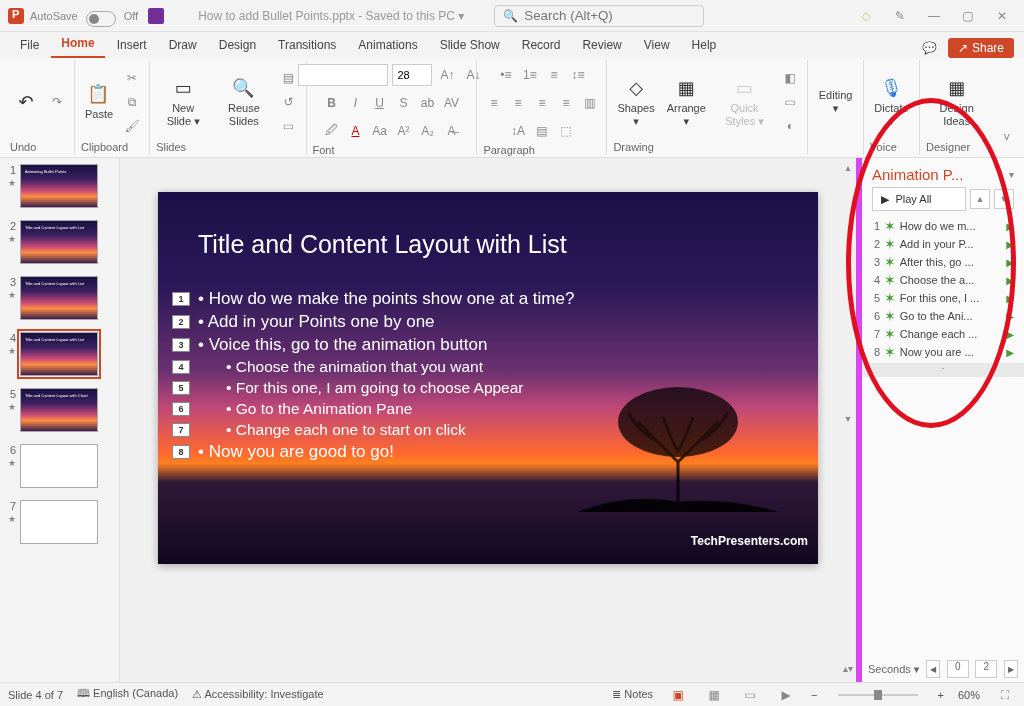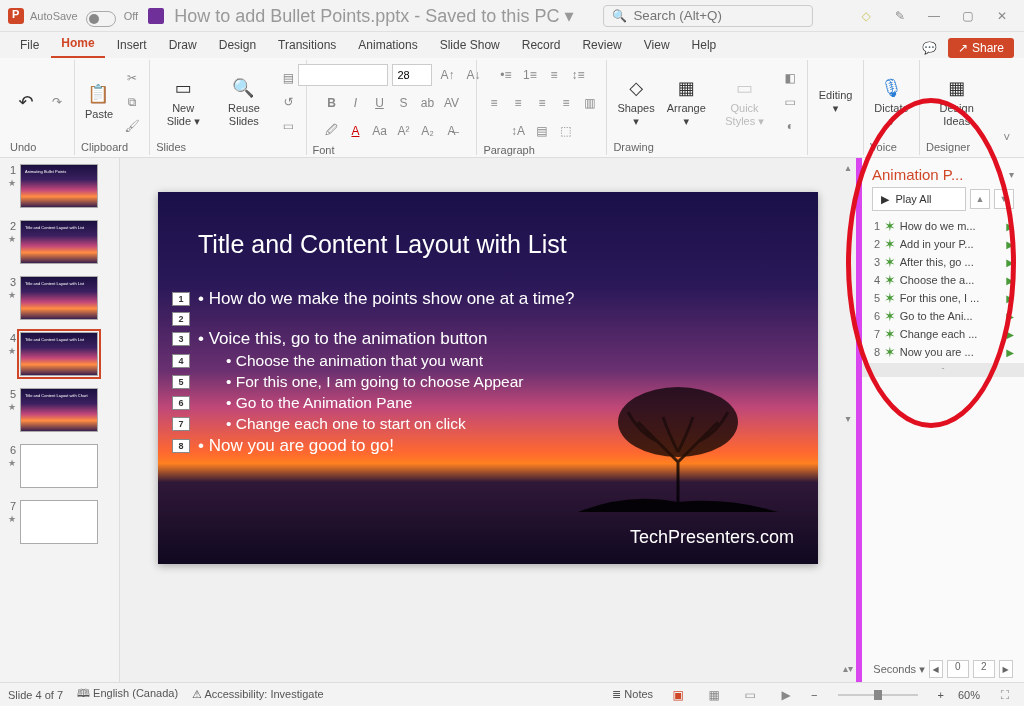--- a/index.html
+++ b/index.html
@@ -5,21 +5,21 @@
 *{box-sizing:border-box;margin:0;padding:0;font-family:"Segoe UI",Arial,sans-serif}
 body{width:1024px;height:706px;overflow:hidden;background:#f3f3f3;font-size:12px;color:#333;position:relative}
 
 .titlebar{height:32px;display:flex;align-items:center;padding:0 8px;background:#f3f3f3;gap:6px;border-bottom:1px solid #e0e0e0}
 .titlebar .app-icon{width:16px;height:16px;background:#d04727;border-radius:3px;position:relative}
 .titlebar .app-icon::after{content:"P";position:absolute;color:white;font-size:11px;font-weight:bold;left:4px;top:0}
 .titlebar .autosave{color:#888;font-size:11px}
 .titlebar .autosave-toggle{width:30px;height:16px;border:1px solid #aaa;border-radius:8px;display:inline-block;position:relative;top:3px;margin-left:2px}
 .titlebar .autosave-toggle::after{content:"";position:absolute;width:10px;height:10px;background:#888;border-radius:50%;top:2px;left:2px}
 .titlebar .save-ico{width:16px;height:16px;background:#6f3199;border-radius:2px;margin:0 4px}
-.titlebar .doc-title{color:#999;font-size:18px;margin-left:0}
+.titlebar .doc-title{color:#999;font-size:12px;margin-left:24px}
 .titlebar .searchbox{margin-left:24px;width:210px;height:22px;border:1px solid #ccc;border-radius:4px;display:flex;align-items:center;padding:0 8px;color:#888;gap:6px}
 .titlebar .spacer{flex:1}
 .titlebar .winbtn{width:28px;height:28px;display:flex;align-items:center;justify-content:center;color:#888}
 .titlebar .diamond{color:#d0c870}
 .titlebar .pencil{color:#888}
 
 .menutabs{height:26px;display:flex;align-items:flex-end;padding:0 10px;gap:2px;background:#f3f3f3}
 .menutabs .tab{padding:4px 10px 6px;font-size:12px;color:#444;cursor:pointer}
 .menutabs .tab.active{border-bottom:2px solid #d04727;color:#d04727;font-weight:700}
 .menutabs .spacer{flex:1}
@@ -50,39 +50,39 @@
 
 .canvas-area{flex:1;background:#f0f0f0;display:flex;align-items:flex-start;justify-content:center;padding:34px 16px;position:relative;overflow:hidden}
 .slide{width:660px;height:372px;background:linear-gradient(180deg,#1a1048 0%,#2a1858 25%,#6a3070 48%,#c04878 58%,#ff6830 70%,#ff8020 73%,#301838 78%,#100820 100%);position:relative;box-shadow:0 2px 8px rgba(0,0,0,.3);color:#fff}
 .slide-title{position:absolute;top:38px;left:40px;font-size:25px;font-weight:500}
 .bullets{position:absolute;top:94px;left:14px;right:30px}
 .brow{display:flex;align-items:center;margin:3px 0;gap:8px}
 .bnum{width:18px;height:14px;background:#fff;color:#333;font-size:9px;font-weight:bold;display:flex;align-items:center;justify-content:center;border:1px solid #888}
 .btxt{font-size:17px}
 .brow.indent .btxt{margin-left:28px;font-size:15.5px}
 .brow.indent .bnum{margin-left:0}
-.slide-footer{position:absolute;bottom:16px;right:24px;font-size:18px;font-weight:400}
+.slide-footer{position:absolute;bottom:16px;right:10px;font-size:12px;font-weight:700}
 .tree{position:absolute;right:40px;top:180px;width:200px;height:140px;opacity:.85}
 
 .canvas-scroll{position:absolute;right:0;top:0;bottom:0;width:16px;display:flex;flex-direction:column;align-items:center;justify-content:space-between;padding:4px 0}
 .canvas-scroll span{color:#888;font-size:10px}
 
 .animpane{width:168px;background:#fafafa;border-left:6px solid #d946ef;position:relative;overflow:visible}
 .animpane-title{color:#d04727;font-size:15px;padding:8px 10px 4px;display:flex;align-items:center;justify-content:space-between}
 .animpane-title .dd{color:#888;font-size:10px}
 .playbar{display:flex;align-items:center;gap:4px;padding:0 10px 6px}
 .playbtn{flex:1;height:24px;border:1px solid #ccc;background:#fff;display:flex;align-items:center;padding:0 8px;gap:6px;font-size:11px;cursor:pointer}
 .navbtn{width:20px;height:20px;border:1px solid #ccc;background:#fff;display:flex;align-items:center;justify-content:center;font-size:9px;color:#888;cursor:pointer}
 .anim-item{display:flex;align-items:center;gap:4px;padding:2px 10px;font-size:11px;cursor:pointer}
 .anim-item .n{width:8px;text-align:right;color:#666}
 .anim-item .aicon{color:#4a9a3a;font-size:14px;line-height:1}
 .anim-item .atxt{flex:1;white-space:nowrap;overflow:hidden;text-overflow:ellipsis;color:#444}
 .anim-item .aplay{color:#4a9a3a;font-size:10px}
 .anim-divider{height:14px;background:#e8e8e8;margin:2px 0;display:flex;align-items:center;justify-content:center;font-size:8px;color:#888}
-.anim-foot{position:absolute;bottom:4px;left:0;right:0;display:flex;align-items:center;justify-content:center;padding:0 6px;gap:4px;font-size:11px;color:#666}
+.anim-foot{position:absolute;bottom:4px;left:0;right:0;display:flex;align-items:center;justify-content:space-between;padding:0 6px;gap:4px;font-size:11px;color:#666}
 .anim-foot .pagebox{width:22px;height:18px;border:1px solid #ccc;background:#fff;font-size:10px;text-align:center}
 .anim-foot .nv{width:14px;height:18px;border:1px solid #ccc;background:#fff;display:flex;align-items:center;justify-content:center;font-size:8px;cursor:pointer}
 
 .statusbar{position:absolute;bottom:0;left:0;right:0;height:24px;background:#f3f3f3;border-top:1px solid #ddd;display:flex;align-items:center;padding:0 8px;font-size:11px;color:#555;gap:14px}
 .statusbar .spacer{flex:1}
 .statusbar .viewbtn{width:22px;height:18px;display:flex;align-items:center;justify-content:center;color:#888;cursor:pointer;font-size:12px}
 .statusbar .viewbtn.active{color:#d04727}
 .zoomslider{width:80px;height:2px;background:#ccc;position:relative;margin:0 6px}
 .zoomslider::after{content:"";position:absolute;left:45%;top:-4px;width:8px;height:10px;background:#888}
 
@@ -334,20 +334,21 @@
   <div class="canvas-area">
     <div class="slide">
       <div class="slide-title">Title and Content Layout with List</div>
       <div class="bullets" id="bullets">
           <div class="brow">
             <div class="bnum">1</div>
   <div class="btxt">• How do we make the points show one at a time?</div>
           </div>
           <div class="brow">
             <div class="bnum">2</div>
+  <div class="btxt">• Add in your Points one by one</div>
           </div>
           <div class="brow">
             <div class="bnum">3</div>
   <div class="btxt">• Voice this, go to the animation button</div>
           </div>
           <div class="brow indent">
             <div class="bnum">4</div>
   <div class="btxt">• Choose the animation that you want</div>
           </div>
           <div class="brow indent">

